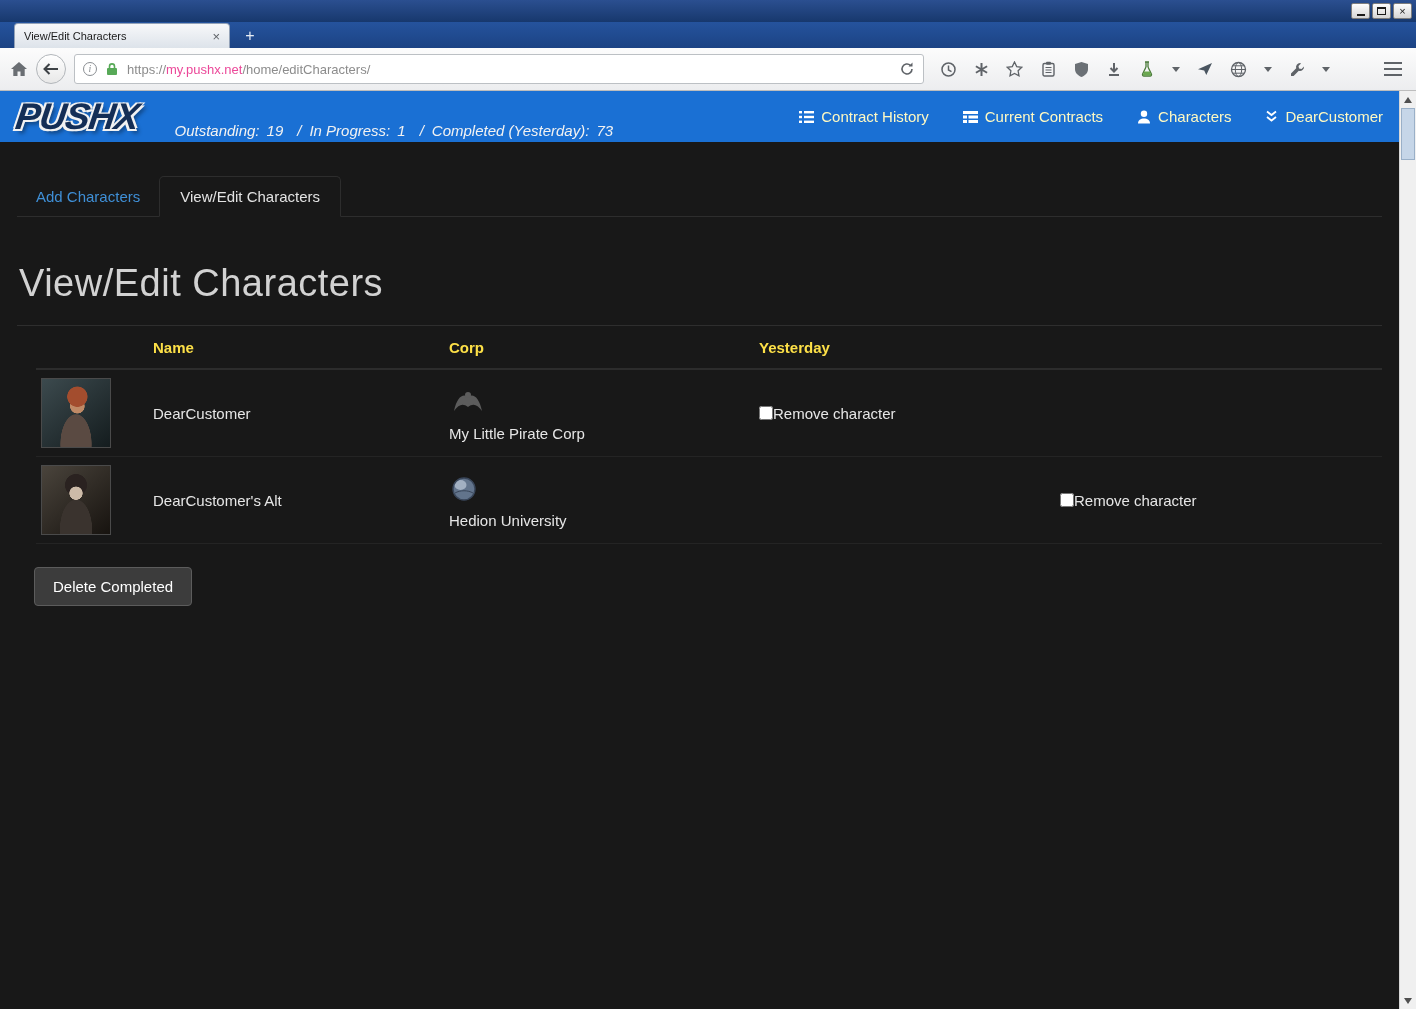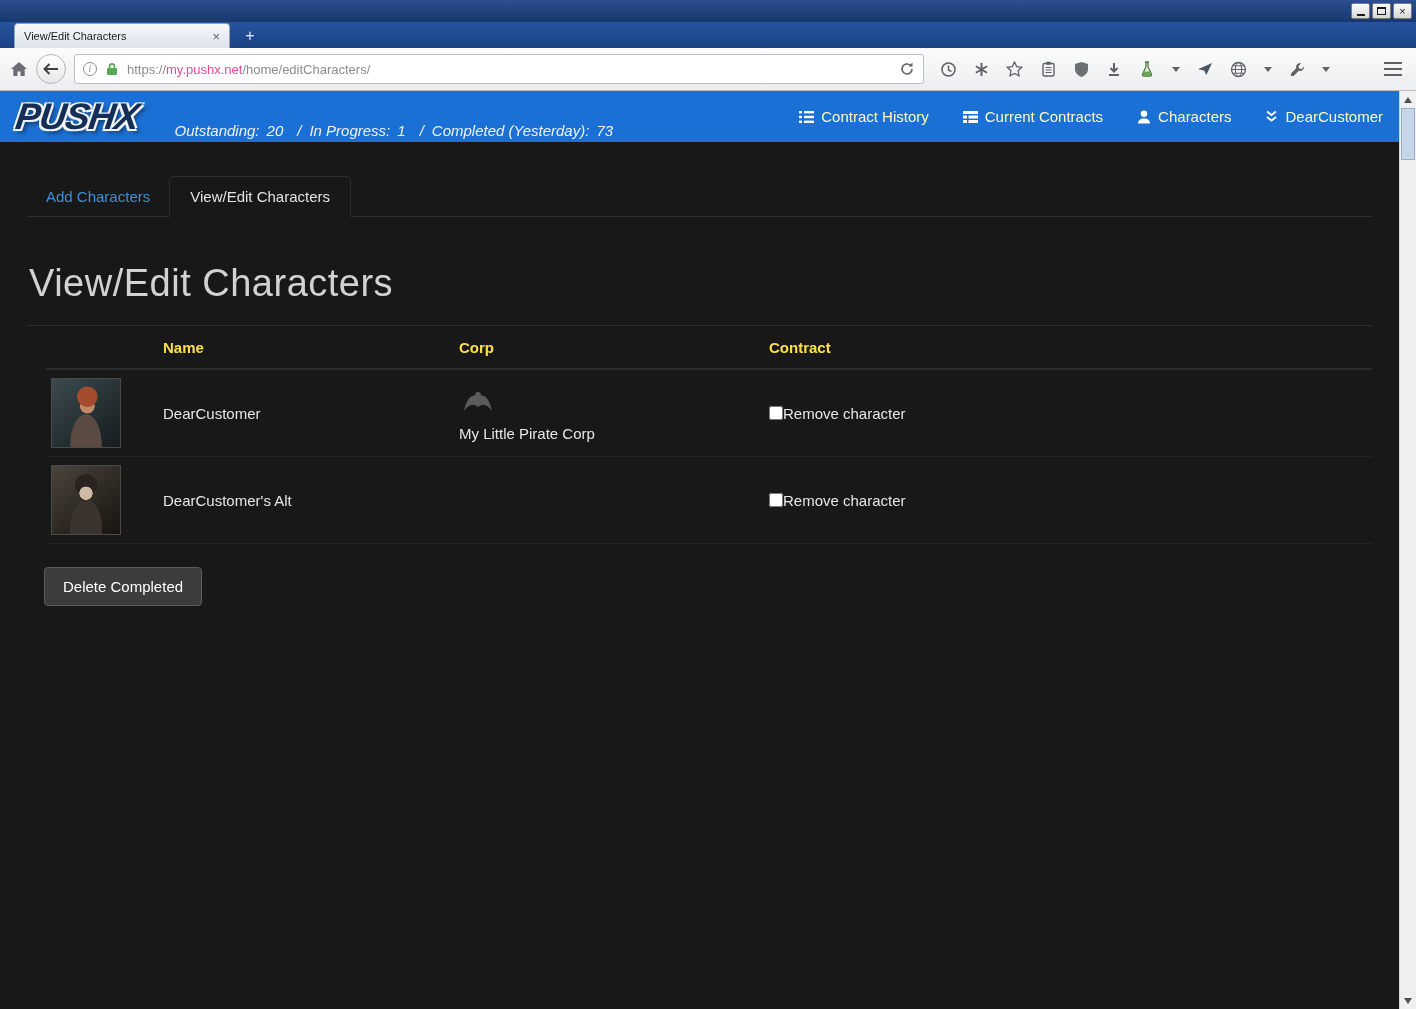--- a/index.html
+++ b/index.html
@@ -65,21 +65,21 @@
   .logo { font-size:37px; font-weight:bold; font-style:italic; color:#142e56; line-height:1;
     letter-spacing:-1px; transform:skewX(-8deg); margin-right:36px; white-space:nowrap;
     text-shadow:-2px -1px 0 #f2f2f2, 2px -1px 0 #f2f2f2, -2px 2px 0 #f2f2f2, 2px 2px 0 #f2f2f2, 4px 4px 4px rgba(0,0,0,.45); }
   .stats { display:flex; align-items:center; font-style:italic; color:#f2f2f2; font-size:15px;margin-top:28px; }
   .stats .v { margin:0 6px 0 7px; }
   .stats .sep { margin:0 8px; }
   .main-nav { margin-left:auto; display:flex; align-items:center; gap:34px; color:#fef9c3; font-size:15px; }
   .nav-item { display:flex; align-items:center; gap:7px; cursor:pointer; white-space:nowrap; }
 
   
-  .page { padding:0 27px; color:#e6e6e6; }
+  .page { padding:0 17px; color:#e6e6e6; }
   .site-tabs { margin-top:34px; border-bottom:1px solid #2d2d2d; display:flex; align-items:flex-end; }
   .site-tab-link { color:#3f8fd6; padding:11px 19px; font-size:15px; cursor:pointer; }
   .site-tab-active { color:#e2e2e2; background:#181818; border:1px solid #2d2d2d;
     border-bottom:1px solid #181818; border-radius:5px 5px 0 0; padding:11px 20px;
     margin-bottom:-1px; font-size:15px; cursor:default; }
   .page-title { font-weight:300; font-size:38px; color:#d2d2d2; margin:45px 0 0 2px; letter-spacing:.5px; }
   .title-rule { border:none; border-top:1px solid #2e2e2e; margin:20px 0 0; }
 
   .char-table { margin-left:19px; font-size:15px; }
   .t-head, .t-row { display:grid; grid-template-columns:117px 296px 310px 301px 1fr; align-items:center; }
@@ -227,21 +227,21 @@
     </div>
 </div>
 
 <div class="content-row">
   <div class="site">
 
     <div class="pushx-navbar">
       <div class="logo">PUSHX</div>
       <div class="stats">
         <span>Outstanding:</span>
-        <span class="v">20</span>
+        <span class="v">19</span>
         <span class="sep">/</span>
         <span>In Progress:</span>
         <span class="v">1</span>
         <span class="sep">/</span>
         <span>Completed (Yesterday):</span>
         <span class="v">73</span>
       </div>
       <div class="main-nav">
         <div class="nav-item">
           <svg width="15" height="12" viewBox="0 0 15 12">
@@ -291,21 +291,21 @@
       </div>
 
       <h1 class="page-title">View/Edit Characters</h1>
       <hr class="title-rule">
 
       <div class="char-table">
         <div class="t-head">
           <div></div>
           <div>Name</div>
           <div>Corp</div>
-          <div>Contract</div>
+          <div>Yesterday</div>
           <div></div>
         </div>
 
         <div class="t-row">
           <div>
               <div class="avatar avatar-1"></div>
             </div>
           <div>DearCustomer</div>
           <div class="stack-cell">
             <span class="cell-icon">
@@ -321,20 +321,31 @@
             <span>Remove character</span>
           </div>
         </div>
 
         <div class="t-row">
           <div>
               <div class="avatar avatar-2"></div>
             </div>
           <div>DearCustomer's Alt</div>
           <div class="stack-cell">
+            <span class="cell-icon">
+              <svg width="26" height="26" viewBox="0 0 26 26">
+                  <circle cx="13" cy="13" r="11" fill="#62748c"></circle>
+                  <ellipse cx="9.5" cy="9" rx="6" ry="5" fill="#b8c4d4" opacity="0.75"></ellipse>
+                  <circle cx="13" cy="13" r="11" fill="none" stroke="#39465a" stroke-width="1.4"></circle>
+                  <path d="M4 17c5-3 13-3 18 0" stroke="#39465a" stroke-width="1" fill="none"></path>
+                </svg>
+            </span>
+            <span>Hedion University</span>
+          </div>
+          <div class="stack-cell">
             <span></span>
           </div>
           <div class="remove-cell">
             <input type="checkbox" class="remove-cb" style="">
             <span>Remove character</span>
           </div>
         </div>
       </div>
 
       <button class="delete-btn">Delete Completed</button>

